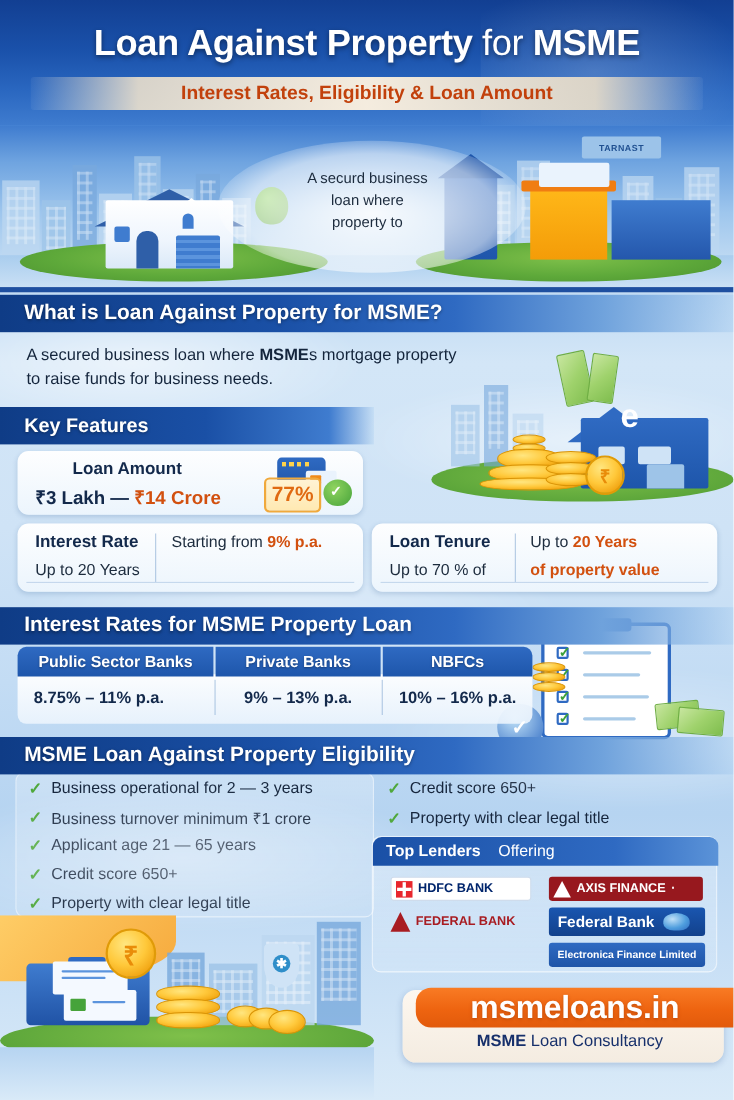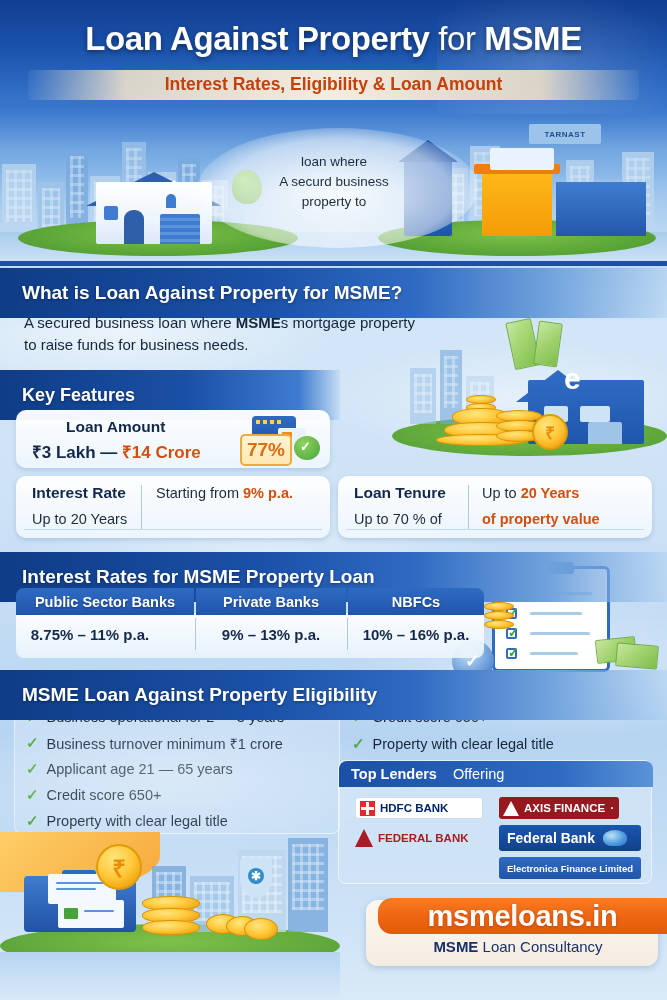--- a/index.html
+++ b/index.html
@@ -119,21 +119,21 @@
   }
   .signboard {
     position:absolute; top:10px; left:529px; width:72px; height:20px;
     background:#9cc3e9; border-radius:2px; color:#1f4f90; font-size:8px; font-weight:bold;
     display:flex; align-items:center; justify-content:center; letter-spacing:.5px;
   }
   .hero-divider { position:absolute; bottom:0; left:0; width:667px; height:5px; background:#1e4fa0; }
 
   
   .sechead {
-    position:absolute; left:0; width:667px; height:50px;
+    position:absolute; left:0; width:667px; height:34px;
     background: linear-gradient(90deg,#0f3c86 0%, #1a50a6 38%, #2f6ac2 62%, #6fa2dc 82%, rgba(160,200,238,.35) 100%);
     display:flex; align-items:center; z-index:3;
   }
   .sechead span { color:#fff; font-size:19px; font-weight:bold; margin-left:22px;
     text-shadow:0 1px 3px rgba(0,0,0,.4); }
   .sechead.small span { font-size:18px; }
 
   
   .wcard {
     position:absolute; background: linear-gradient(180deg, rgba(255,255,255,.97), rgba(238,246,253,.93));
@@ -368,22 +368,22 @@
       
       
     </div>
 
     <div class="signboard">
       <span>TARNAST</span>
     </div>
 
     <div class="hero-haze"></div>
     <div class="hero-text">
+      <div>A securd business</div>
       <div>loan where</div>
-      <div>A securd business</div>
       <div>property to</div>
     </div>
     <div class="hero-divider"></div>
   </div>
 
   <div class="sechead" style="top:268px;">
     <span>What is Loan Against Property for MSME?</span>
   </div>
 
   <div class="illus" style="left:392px; top:318px; width:275px; height:148px;">
@@ -550,21 +550,21 @@
 
   <div class="lend-box">
     <div class="lend-head">
       <span><b>Top Lenders</b><span> Offering</span></span>
     </div>
 
     <div class="logo lg-hdfc" style="left:16px; top:36px; width:128px;">
       <span class="hdfc-sq"></span>
       <span>HDFC BANK</span>
     </div>
-    <div class="logo lg-axis" style="left:160px; top:36px; width:120px;">
+    <div class="logo lg-axis" style="left:160px; top:36px; width:140px;">
       <span class="axis-tri"></span>
       <span>AXIS FINANCE</span>
       <span style="margin-left:5px;">·</span>
     </div>
 
     <div class="logo lg-fed" style="left:14px; top:66px; width:130px;">
       <span class="fed-tri"></span>
       <span>FEDERAL BANK</span>
     </div>
     <div class="logo lg-fedb" style="left:160px; top:64px; width:142px; height:26px; font-size:14px;">

